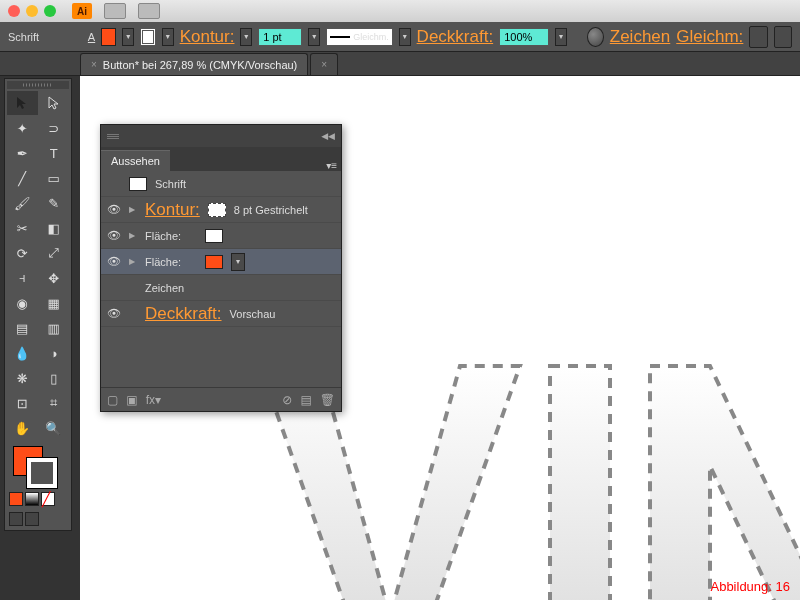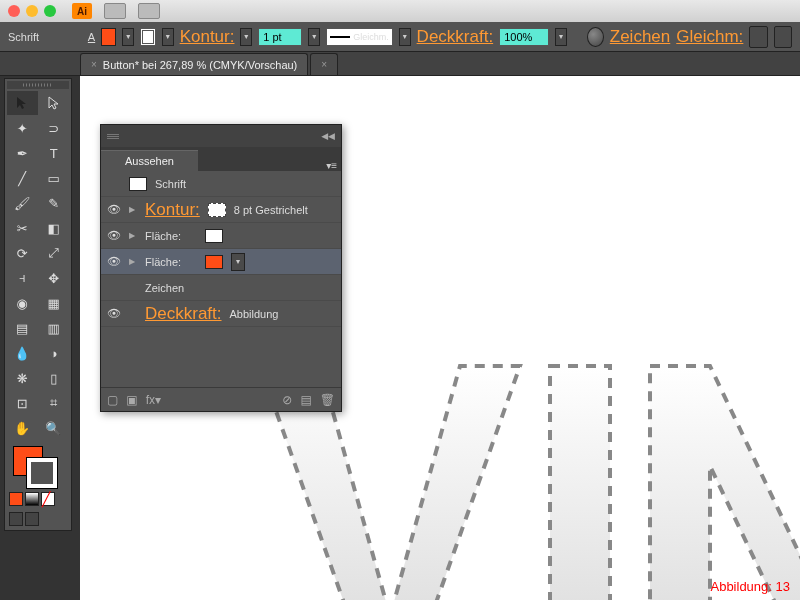--- a/index.html
+++ b/index.html
@@ -37,21 +37,21 @@
 .fs-stroke{position:absolute;left:20px;top:14px;width:30px;height:30px;background:#535353;border:4px solid #fff;outline:1px solid #000}
 .minisw{display:flex;gap:2px;padding:2px;margin-top:2px}
 .minisw div{width:14px;height:14px;border:1px solid #222}
 .canvas{position:absolute;left:80px;top:76px;right:0;bottom:0;background:#fff;overflow:hidden}
 .vin{position:absolute;left:170px;top:280px}
 .vin svg{display:block}
 .figlabel{position:absolute;right:10px;bottom:6px;color:#f00;font-size:13px}
 .panel{position:absolute;left:100px;top:124px;width:242px;background:#535353;border:1px solid #222;box-shadow:2px 2px 8px rgba(0,0,0,.4)}
 .panel-hdr{height:22px;background:#424242;display:flex;align-items:center;justify-content:space-between;padding:0 6px}
 .panel-tabs{display:flex;background:#3a3a3a;height:24px;align-items:flex-end}
-.panel-tab{padding:4px 24px;font-size:11px;color:#eee;background:#535353;border-top:1px solid #666}
+.panel-tab{padding:4px 10px;font-size:11px;color:#eee;background:#535353;border-top:1px solid #666}
 .panel-menu{color:#ccc;font-size:10px;padding:0 4px}
 .panel-body{padding:0}
 .row{display:flex;align-items:center;height:26px;padding:0 6px;gap:8px;font-size:11px;color:#ddd;border-bottom:1px solid #4a4a4a}
 .row.sel{background:#5c6370}
 .eye{width:14px;color:#ddd;font-size:11px}
 .tri{width:8px;color:#aaa;font-size:8px}
 .row .lbl{min-width:52px}
 .row .lbl.link{color:#ff9933;text-decoration:underline}
 .sw{width:18px;height:14px;border:1px solid #222}
 .sw.or{background:#ff4d17}.sw.wh{background:#fff}.sw.dash{background:#fff;border:1px dashed #444}
@@ -177,21 +177,21 @@
             <stop offset="1" stop-color="#d8d8d8"></stop>
           </linearGradient>
         </defs>
       <g fill="url(#g)" stroke="#888" stroke-width="4" stroke-dasharray="10 8">
         <path d="M10 10 L70 10 L140 260 L210 10 L270 10 L160 320 L120 320 Z"></path>
         <path d="M300 10 L360 10 L360 320 L300 320 Z"></path>
         <path d="M400 10 L460 10 L560 220 L560 10 L620 10 L620 320 L560 320 L460 110 L460 320 L400 320 Z"></path>
       </g>
     </svg>
   </div>
-  <div class="figlabel">Abbildung: 13</div>
+  <div class="figlabel">Abbildung: 16</div>
 </div>
 
 <div class="panel">
   <div class="panel-hdr">
     <div class="grip">
         <span></span>
         <span></span>
         <span></span>
       </div>
     <span style="color:#aaa;font-size:9px">◀◀</span>
@@ -229,21 +229,21 @@
     </div>
     <div class="row">
       <span class="eye"></span>
         <span class="tri"></span>
       <span class="lbl">Zeichen</span>
     </div>
     <div class="row">
       <span class="eye">👁</span>
         <span class="tri"></span>
       <span class="lbl link">Deckkraft:</span>
-      <span>Abbildung</span>
+      <span>Vorschau</span>
     </div>
     <div style="height:60px"></div>
   </div>
   <div class="panel-ftr">
     <div class="ftr-l">
       <span>▢</span>
       <span>▣</span>
       <span>fx▾</span>
     </div>
     <div class="ftr-r">

